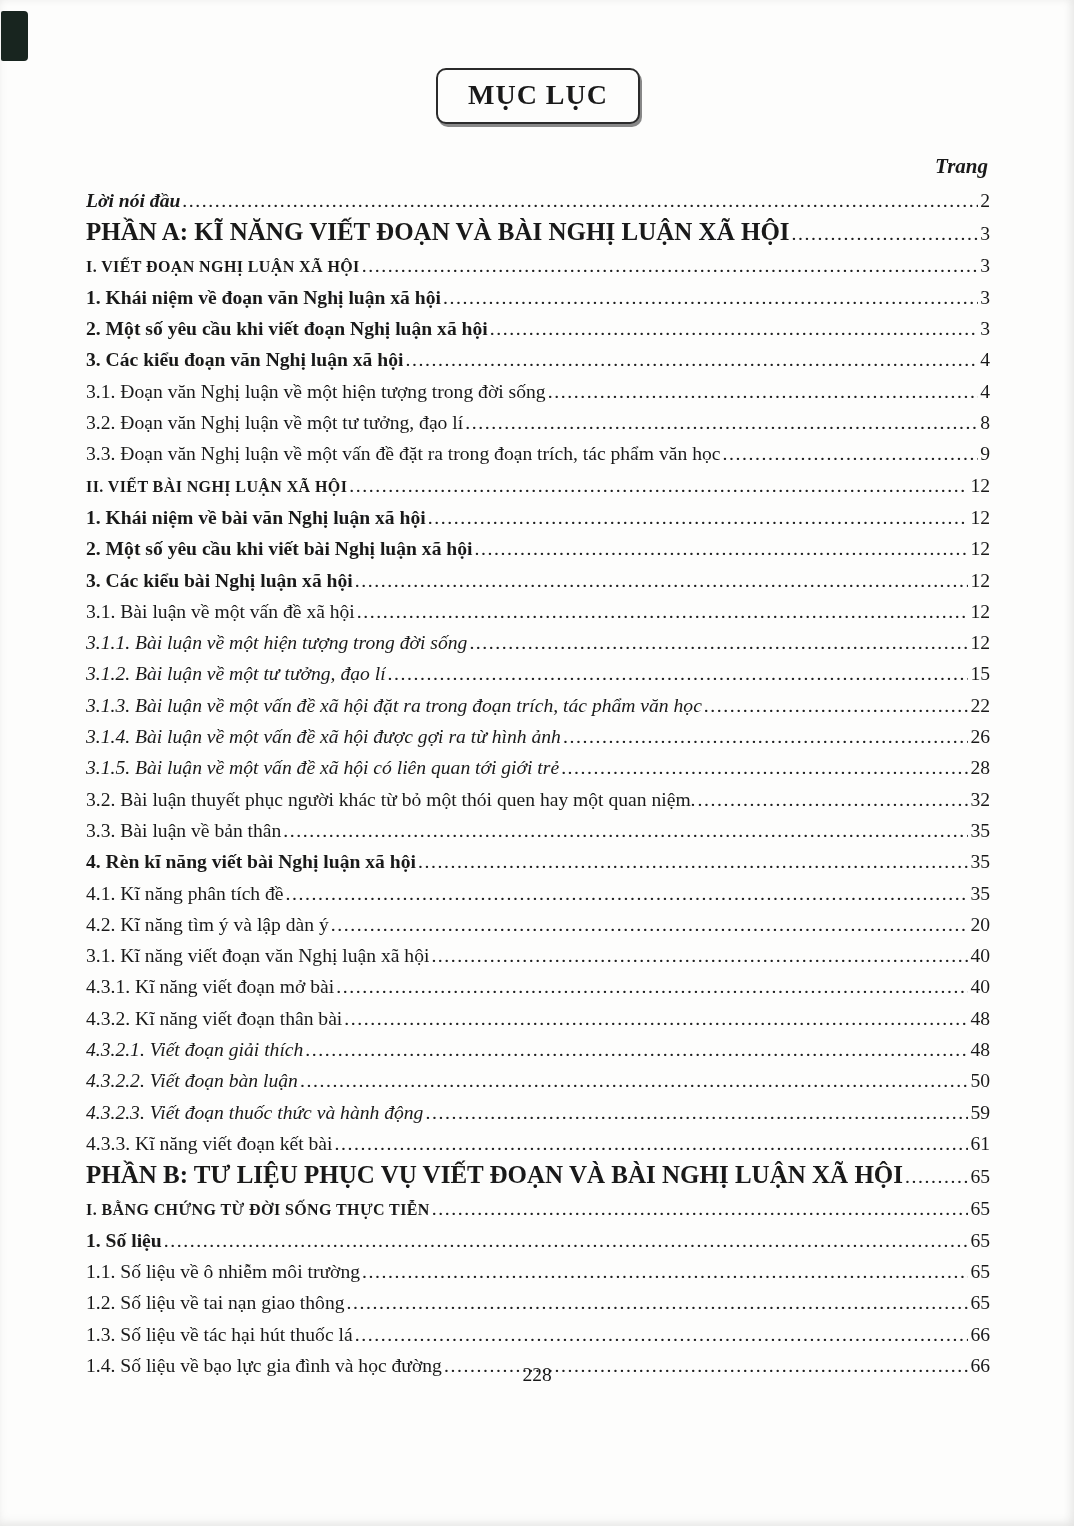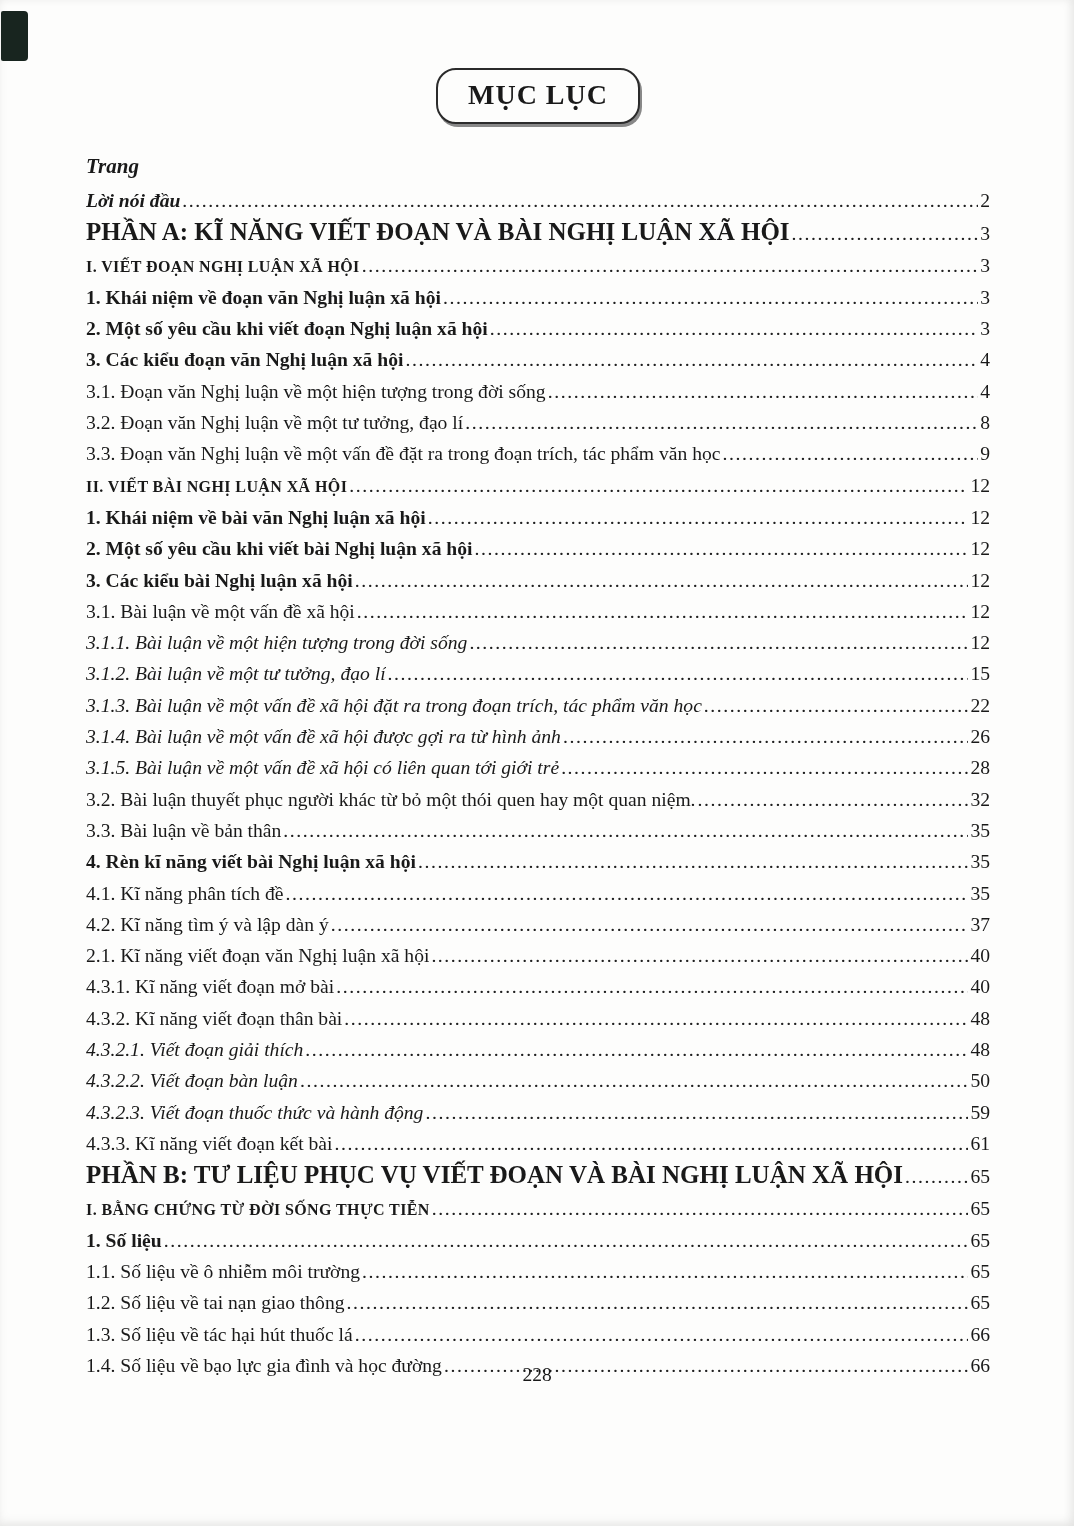--- a/index.html
+++ b/index.html
@@ -22,28 +22,29 @@
   }
   .content {
     position:absolute;
     top:68px; left:86px; right:84px;
   }
   .title-box {
     width:-moz-fit-content; width:fit-content;
     margin:0 auto 30px auto;
     padding:9px 30px 11px 30px;
     border:2px solid #2b2b2b;
-    border-radius:20px;
+    border-radius:10px;
     box-shadow:2px 3px 0 rgba(40,40,40,0.55);
     font-weight:bold;
     font-size:28px;
     letter-spacing:1px;
     background:#fdfdfc;
   }
   .trang {
+    text-align:right;
     font-weight:bold;
     font-style:italic;
     font-size:21px;
     margin-bottom:6px;
     padding-right:2px;
   }
   .entries { width:100%; }
   .row {
     display:flex;
     align-items:baseline;
@@ -206,24 +207,24 @@
           <span class="pg">35</span>
         </div>
         <div class="row regular">
           <span class="label">4.1. Kĩ năng phân tích đề</span>
           <span class="dots"></span>
           <span class="pg">35</span>
         </div>
         <div class="row regular">
           <span class="label">4.2. Kĩ năng tìm ý và lập dàn ý</span>
           <span class="dots"></span>
-          <span class="pg">37</span>
-        </div>
-        <div class="row regular">
-          <span class="label">2.1. Kĩ năng viết đoạn văn Nghị luận xã hội</span>
+          <span class="pg">20</span>
+        </div>
+        <div class="row regular">
+          <span class="label">3.1. Kĩ năng viết đoạn văn Nghị luận xã hội</span>
           <span class="dots"></span>
           <span class="pg">40</span>
         </div>
         <div class="row regular">
           <span class="label">4.3.1. Kĩ năng viết đoạn mở bài</span>
           <span class="dots"></span>
           <span class="pg">40</span>
         </div>
         <div class="row regular">
           <span class="label">4.3.2. Kĩ năng viết đoạn thân bài</span>

